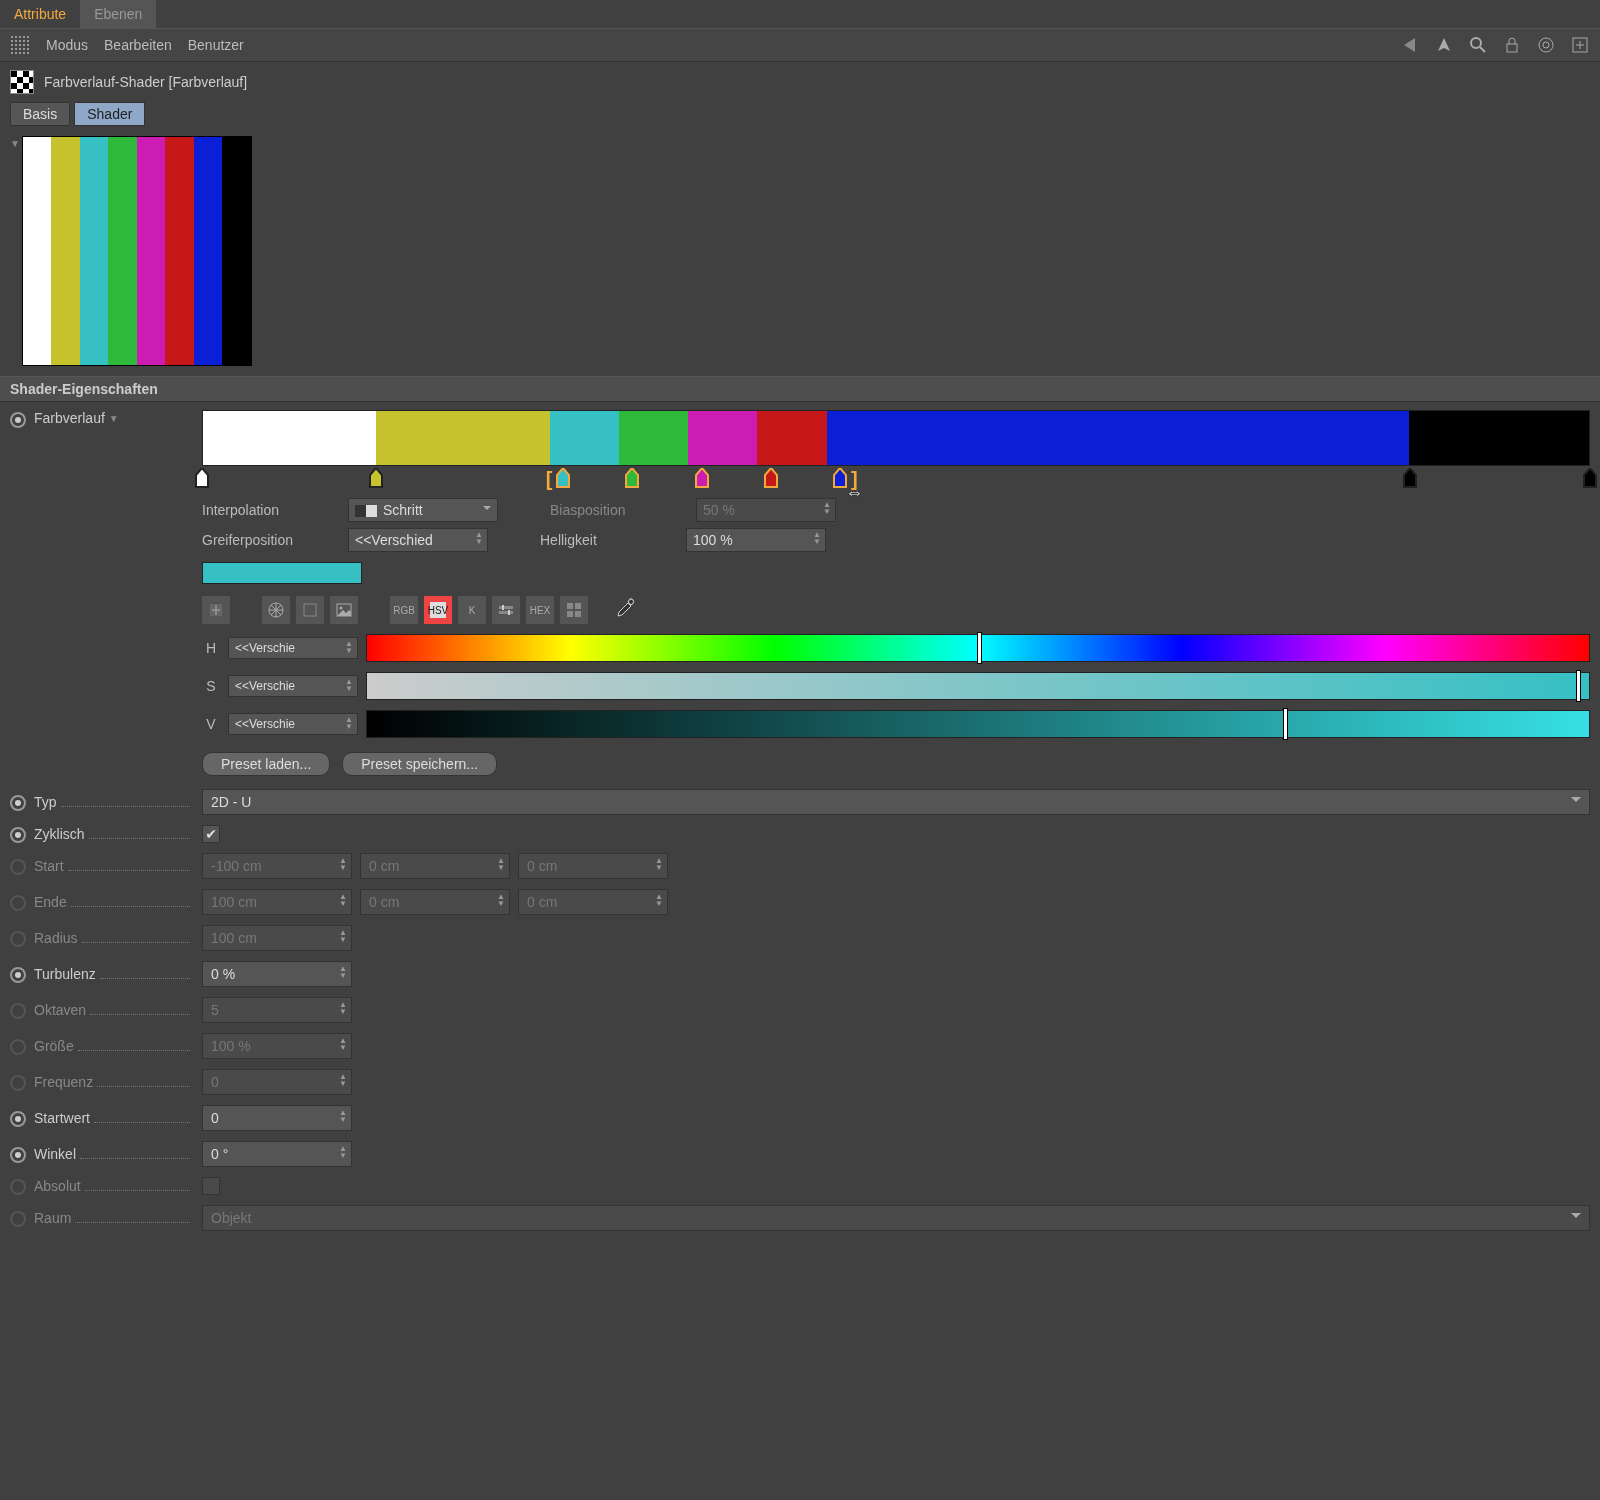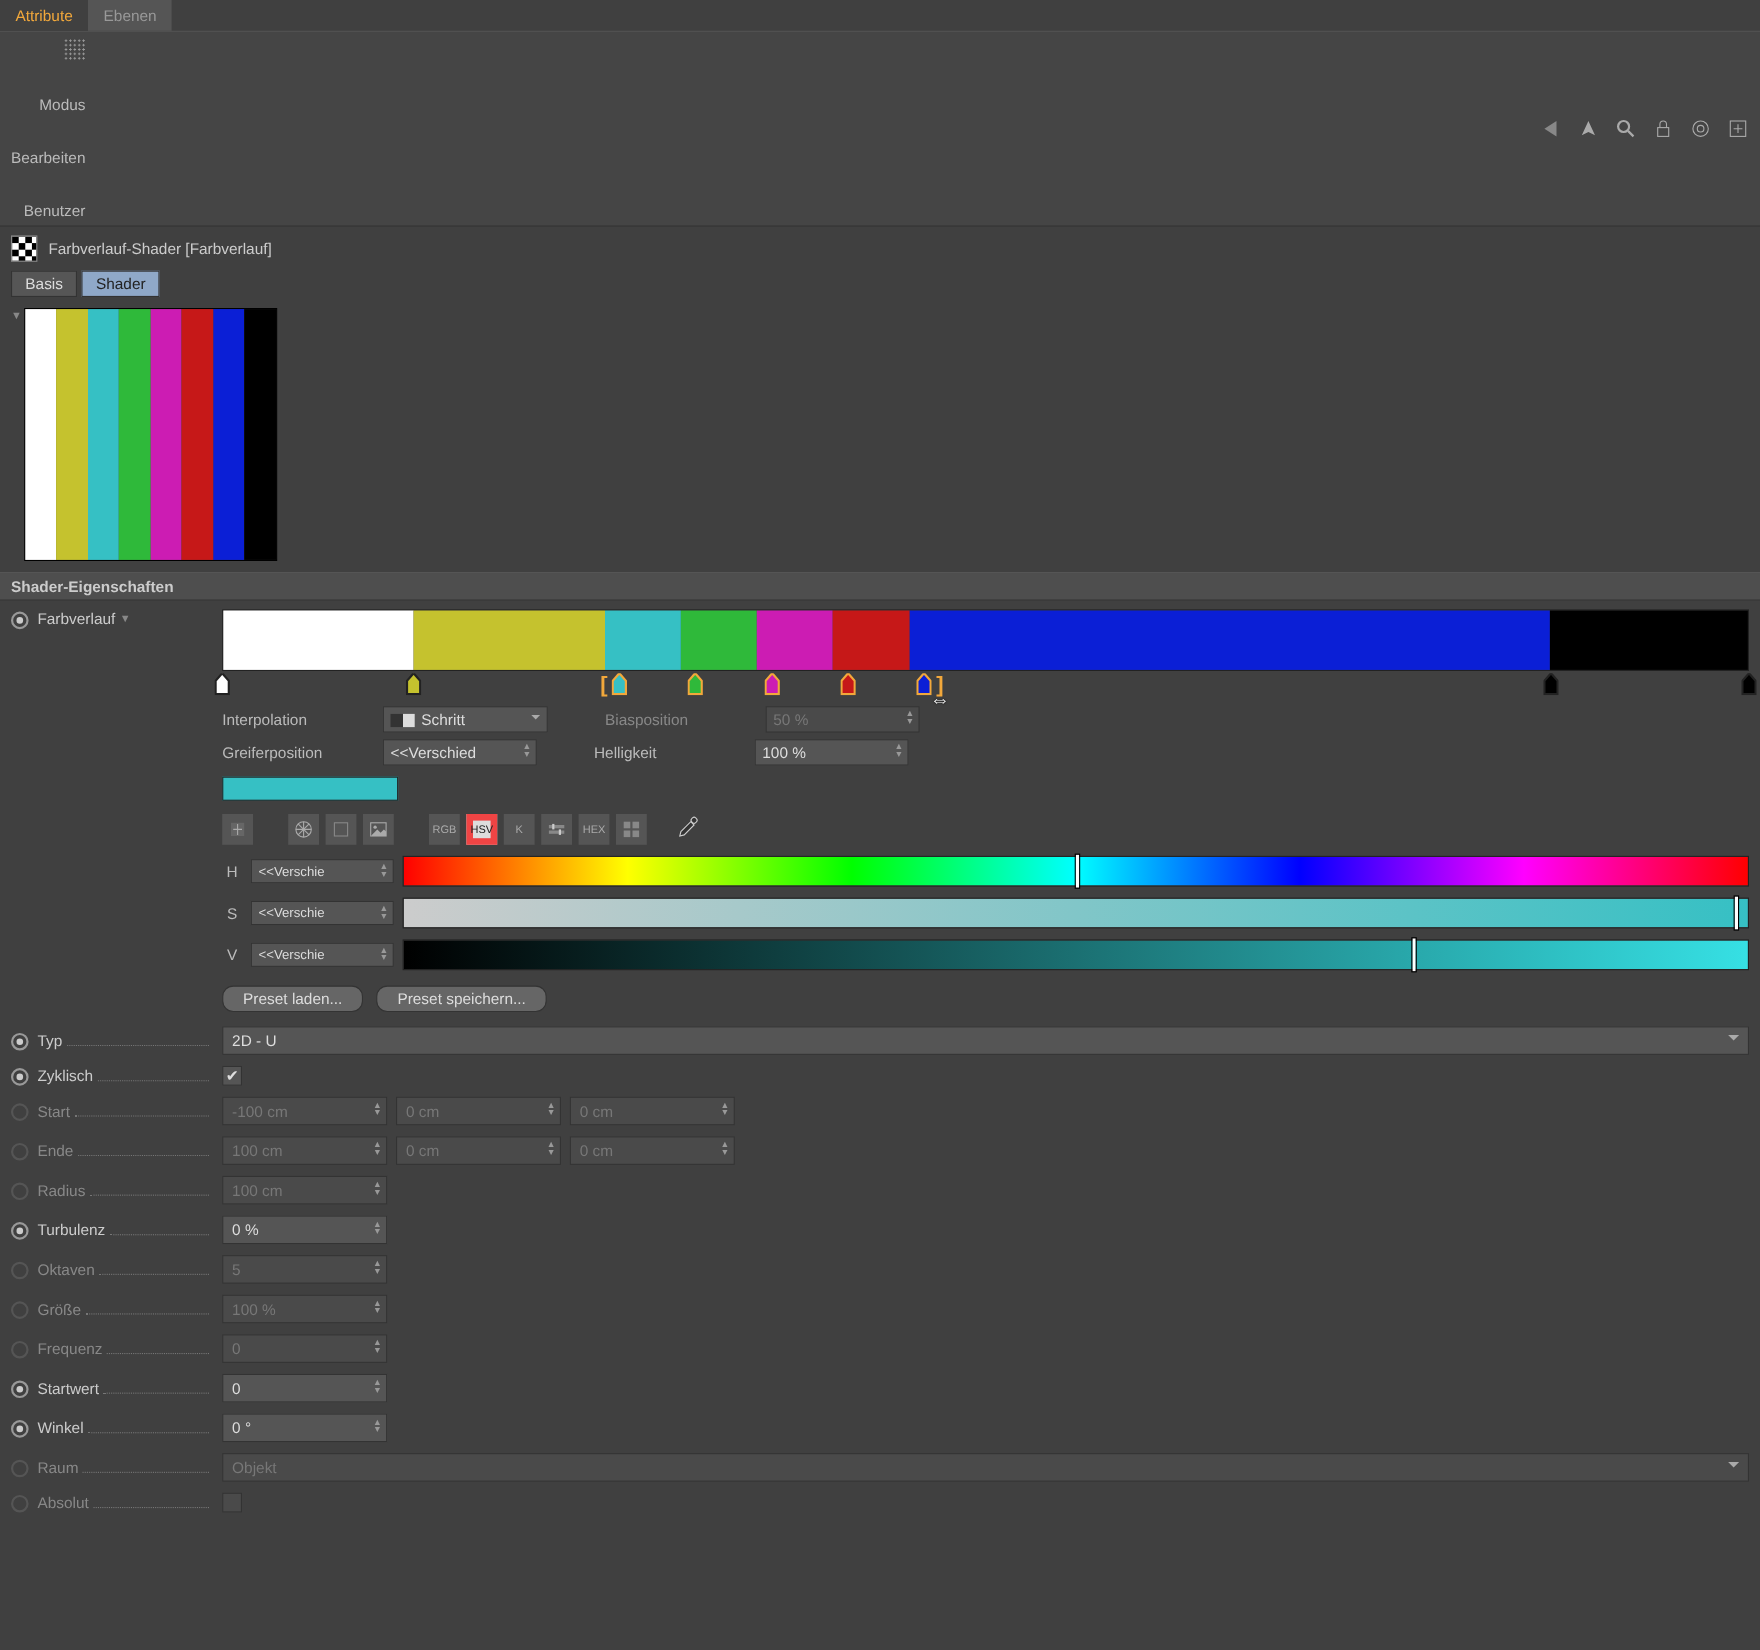--- a/index.html
+++ b/index.html
@@ -1,21 +1,21 @@
 <!DOCTYPE html>
 <html><head>
 <meta charset="utf-8">
 <style>
 * { margin:0; padding:0; box-sizing:border-box; font-family:Arial,Helvetica,sans-serif; }
 body { background:#404040; color:#ccc; font-size:14px; width:1600px; height:1500px; overflow:hidden;}
 .tabs { display:flex; background:#404040; border-bottom:1px solid #555; }
 .tab { padding:6px 14px; cursor:pointer; color:#999; background:#555;}
 .tab.active { color:#f2a83b; background:#404040;text-align:center;}
 .toolbar { display:flex; align-items:center; padding:6px 10px; background:#454545; border-bottom:1px solid #333; justify-content:space-between;}
-.toolbar-left { display:flex; align-items:flex-end; gap:32px;flex-direction:column;}
+.toolbar-left { display:flex; align-items:center; gap:16px;}
 .toolbar-right { display:flex; align-items:center; gap:14px;}
 .grid-icon { width:20px; height:20px; background-image:radial-gradient(#999 1px, transparent 1px); background-size:4px 4px;}
 .tb-item { color:#bbb; cursor:pointer;}
 .tb-icon { width:20px; height:20px; display:inline-flex; align-items:center; justify-content:center; cursor:pointer; color:#aaa;}
 .title-row { display:flex; align-items:center; padding:8px 10px; gap:10px;}
 .checker{width:24px;height:24px;background:conic-gradient(#fff 0 25%, #000 0 50%, #fff 0 75%, #000 0) 0 0/12px 12px;border:1px solid #888;}
 .subtabs { display:flex; gap:4px; padding:0 10px 6px 10px;}
 .subtab { padding:3px 12px; background:#565656; color:#ddd; border:1px solid #333; cursor:pointer;}
 .subtab.active { background:#8fa8c8; color:#222;}
 .preview-row{padding:4px 10px 10px 10px; display:flex; align-items:flex-start; gap:2px;}
@@ -426,29 +426,29 @@
       <div class="param-label">
           <span>Winkel</span>
           <span class="label-dots"></span>
         </div>
       <div class="typefield" style="flex:0 0 150px"><span>0 °</span><span class="spin">▲<br>▼</span></div>
     </div>
 
     <div class="param-row">
       <div class="radio dim"></div>
       <div class="param-label">
+          <span style="color:#888">Absolut</span>
+          <span class="label-dots"></span>
+        </div>
+      <div class="check" style="background:#4a4a4a"></div>
+    </div>
+
+    <div class="param-row">
+      <div class="radio dim"></div>
+      <div class="param-label">
           <span style="color:#888">Raum</span>
           <span class="label-dots"></span>
         </div>
       <div class="typefield dd dim full">Objekt</div>
     </div>
 
-    <div class="param-row">
-      <div class="radio dim"></div>
-      <div class="param-label">
-          <span style="color:#888">Absolut</span>
-          <span class="label-dots"></span>
-        </div>
-      <div class="check" style="background:#4a4a4a"></div>
-    </div>
-
   </div>
 </div>
 
 </body></html>

